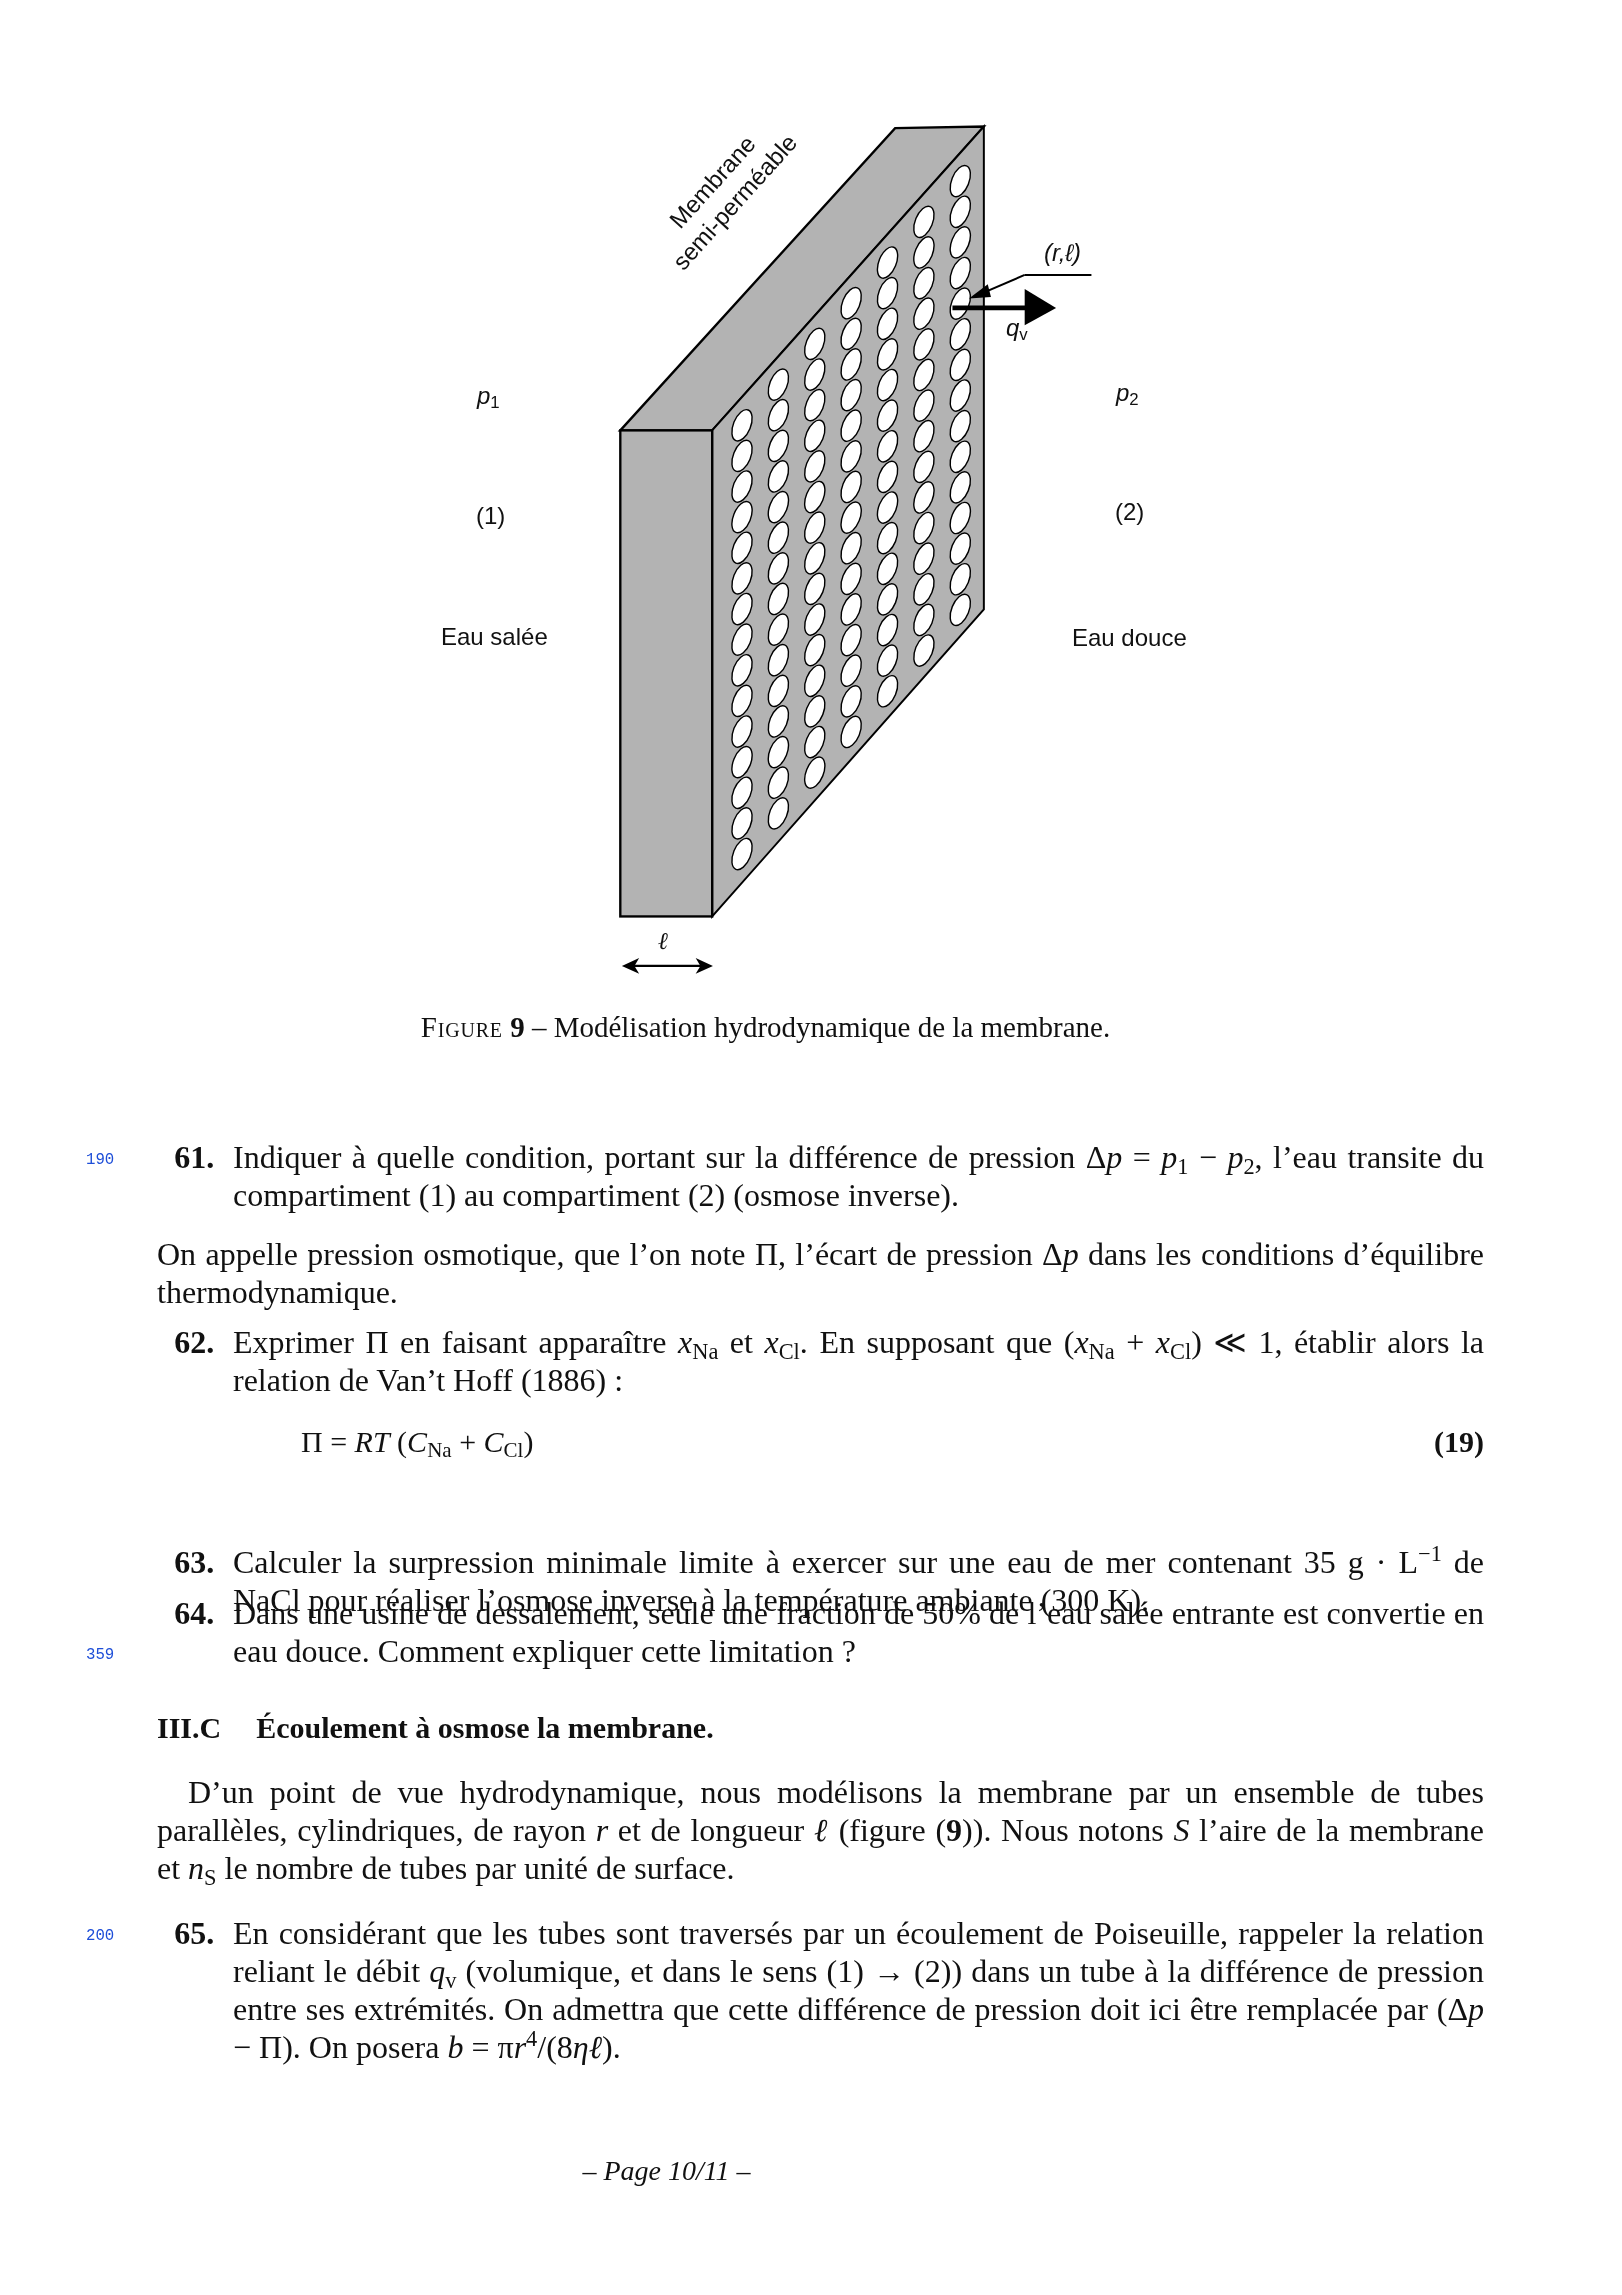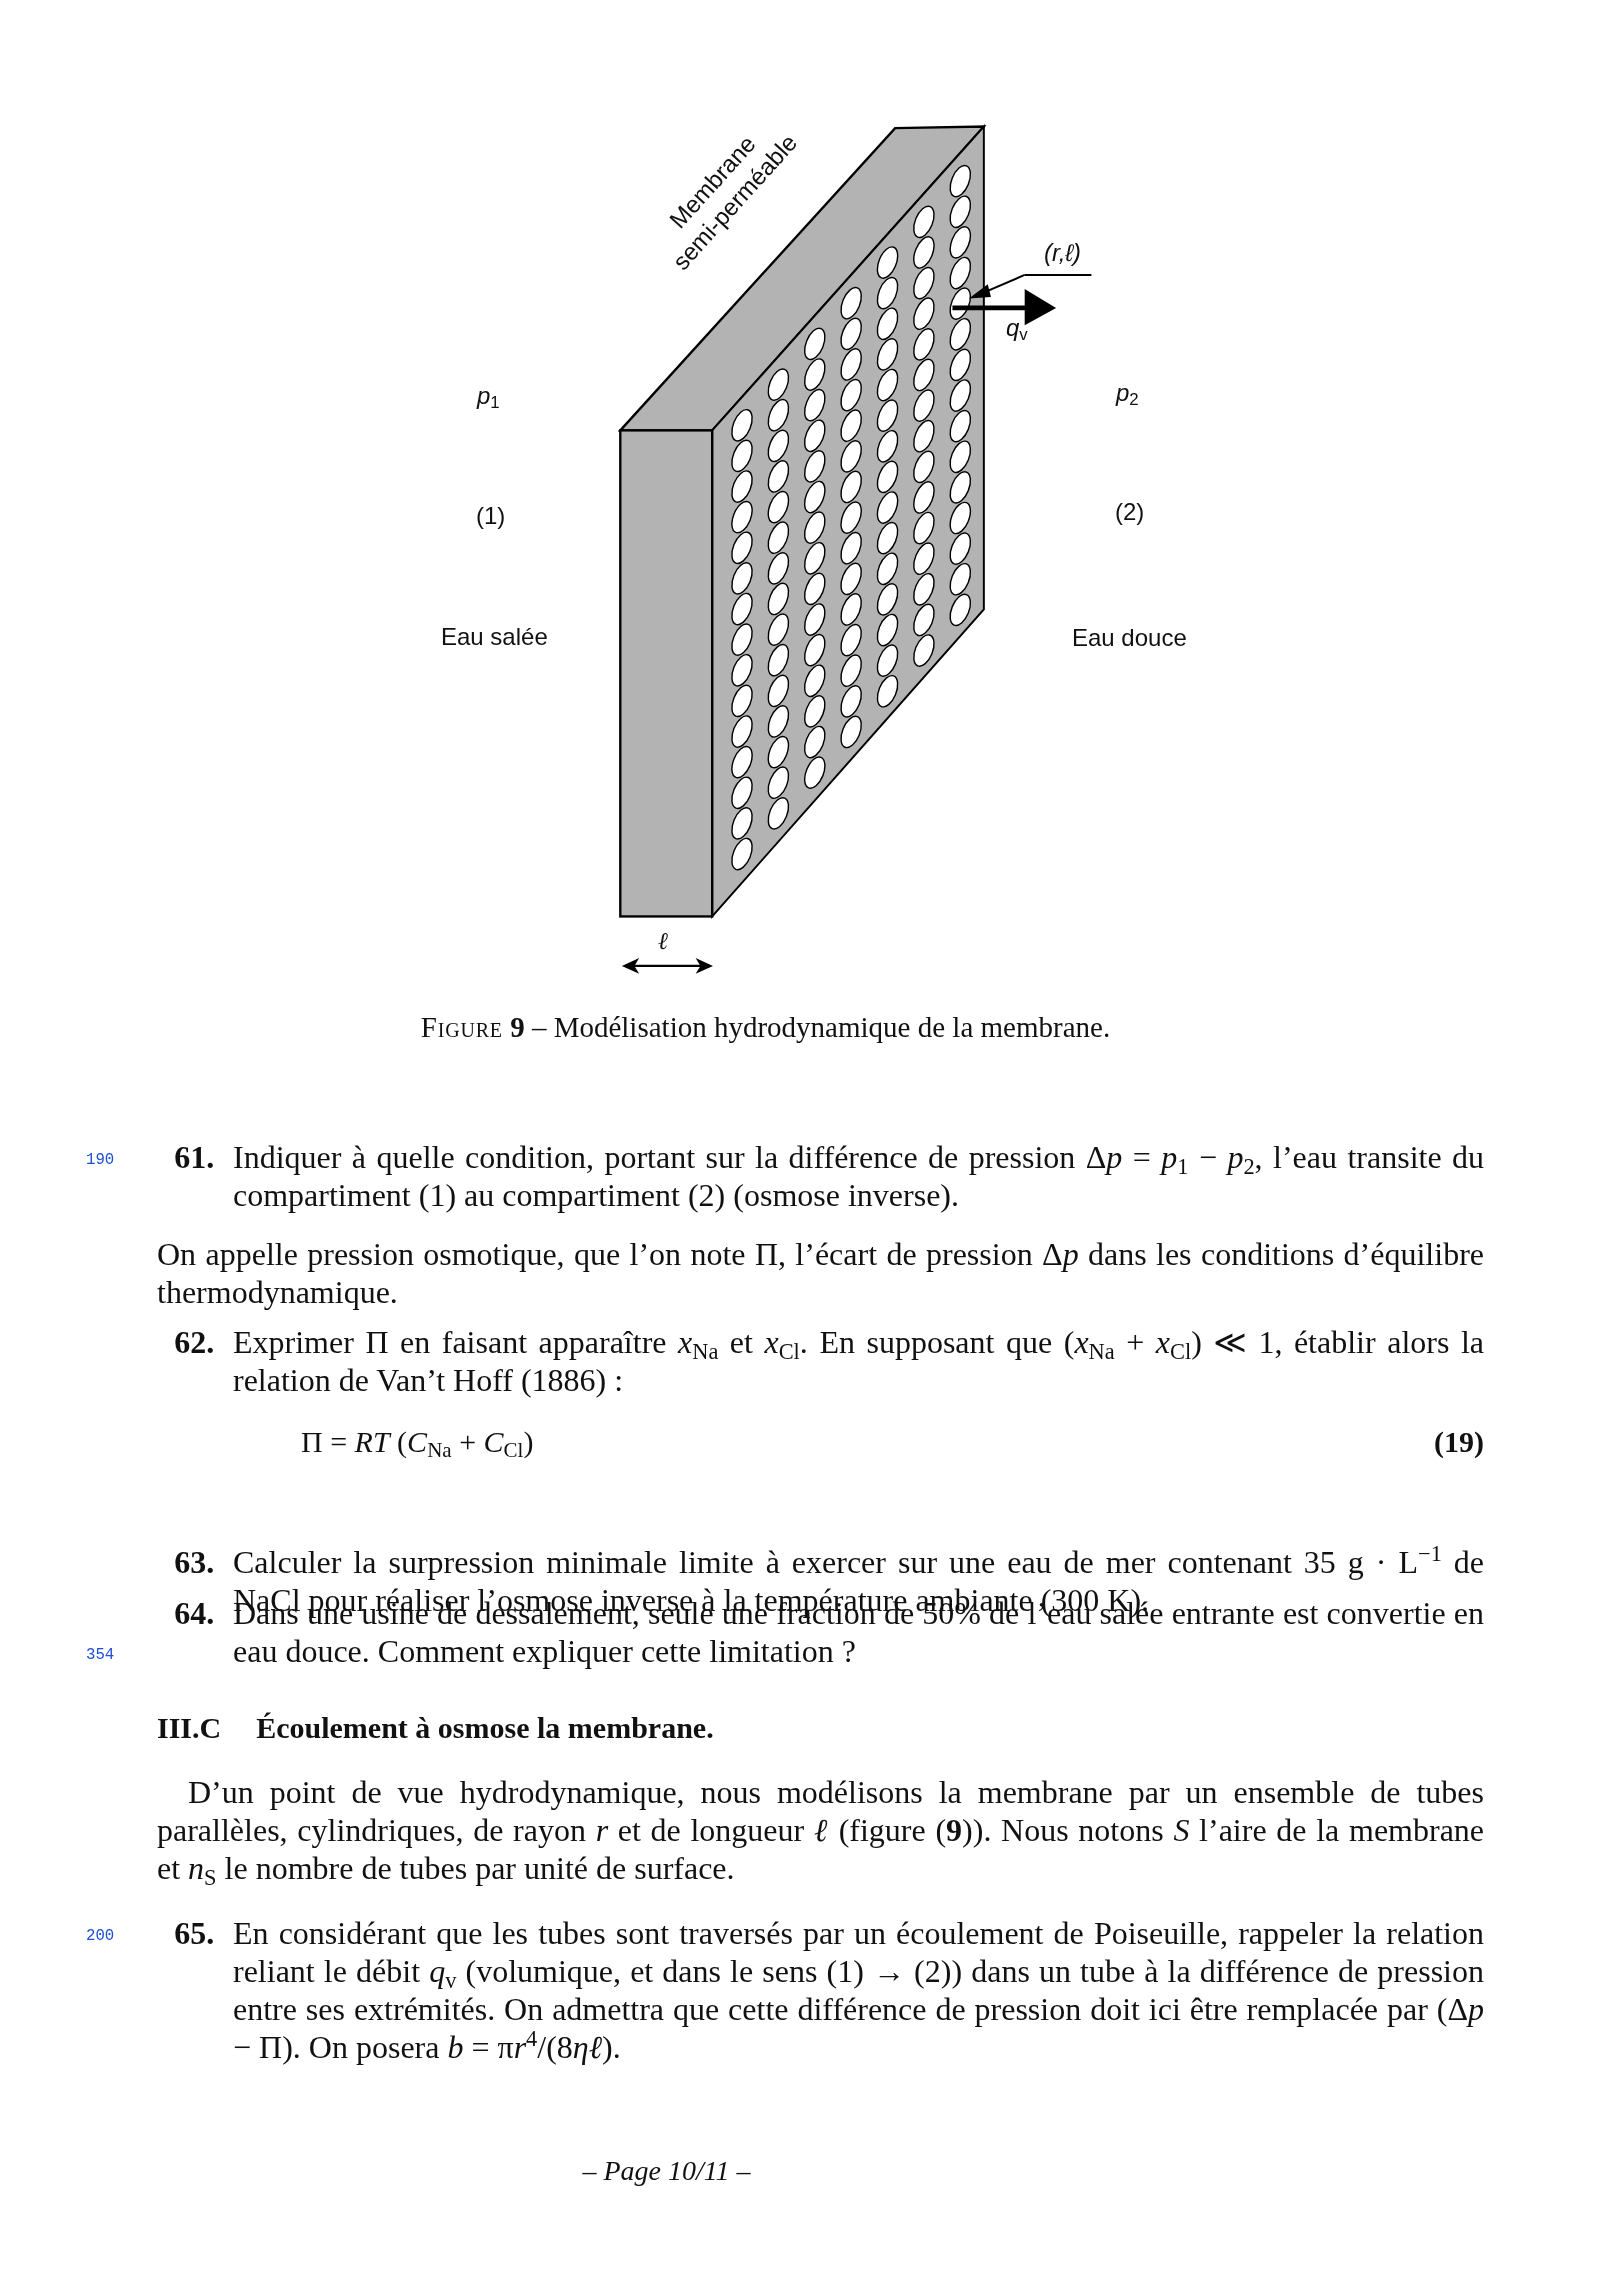--- a/index.html
+++ b/index.html
@@ -201,21 +201,21 @@
     <span>ℓ</span>
   </div>
 
   <div class="caption">
     <span class="sc">Figure</span>
     <b>9</b><span> – Modélisation hydrodynamique de la membrane.</span>
   </div>
 </div>
 
 <div class="line-no" style="top:1151px;">190</div>
-<div class="line-no" style="top:1646px;">354</div>
+<div class="line-no" style="top:1646px;">359</div>
 <div class="line-no" style="top:1927px;">200</div>
 
 <div class="q" style="top:1138px;">
   <span class="num">61.</span>
   <div class="body">
     <span>Indiquer à quelle condition, portant sur la différence de pression Δ</span><i>p</i><span> = </span><i>p</i><sub>1</sub><span> − </span><i>p</i><sub>2</sub><span>, l’eau transite du compartiment (1) au compartiment (2) (osmose inverse).</span>
   </div>
 </div>
 
 <div class="para" style="top:1235px;">

